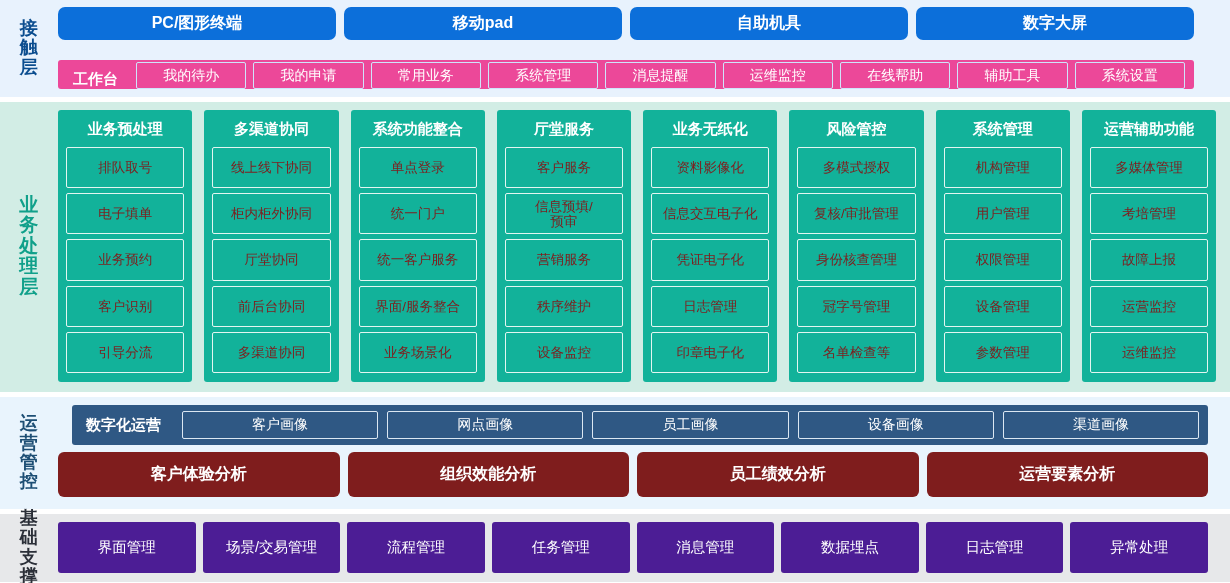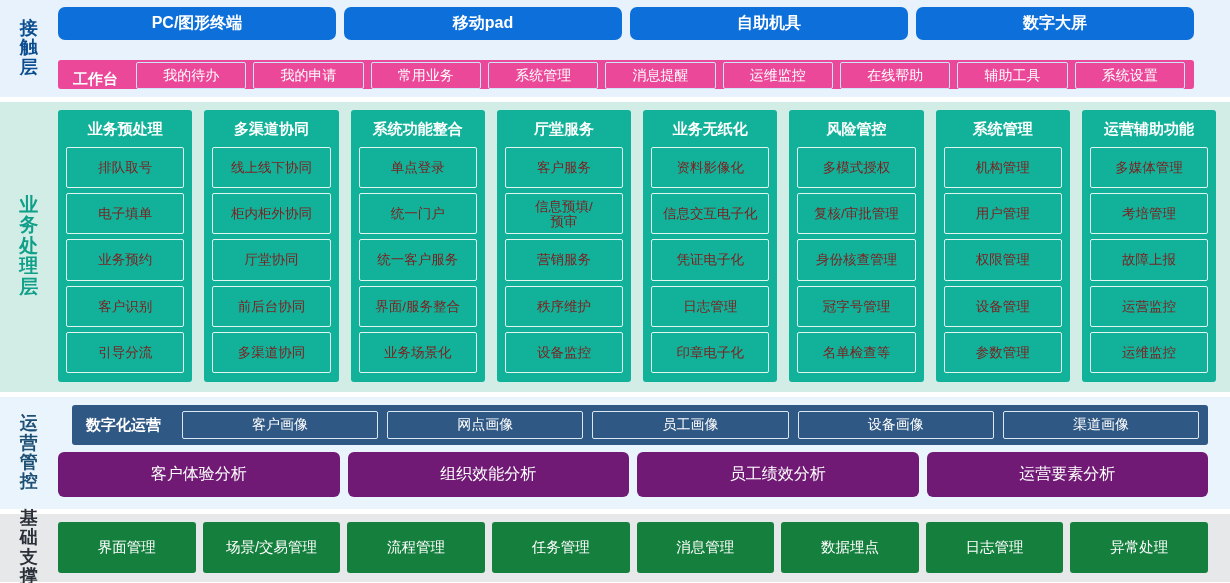--- a/index.html
+++ b/index.html
@@ -82,32 +82,32 @@
     color: #fff; font-weight: bold; font-size: 15px;
     padding: 0 12px 0 5px; white-space: nowrap;
   }
   .ops-chip {
     flex: 1 1 0; height: 28px; border: 1px solid #dbe7f2; border-radius: 2px;
     color: #fff; font-size: 14px;
     display: flex; align-items: center; justify-content: center; white-space: nowrap;
   }
   .ops-row2 { height: 45px; display: flex; gap: 8px; }
   .ops-card {
-    flex: 1 1 0; background: #701a75; border-radius: 6px;
-    color: #fff; font-weight: normal; font-size: 16px;
+    flex: 1 1 0; background: #7f1d1d; border-radius: 6px;
+    color: #fff; font-weight: bold; font-size: 16px;
     display: flex; align-items: center; justify-content: center;
   }
 
   
   .l-base { background: #e7e8ea; height: 68px; padding: 8px 0 9px 0; }
   .l-base .layer-label { color: #2b2f38; font-size: 18px; }
   .l-base .layer-body { padding-right: 22px; }
   .base-row { display: flex; gap: 7px; height: 100%; }
   .base-card {
-    flex: 1 1 0; background: #15803d; border-radius: 3px;
+    flex: 1 1 0; background: #4c1d95; border-radius: 3px;
     color: #fff; font-size: 14.5px;
     display: flex; align-items: center; justify-content: center; white-space: nowrap;
   }
 
   .gap-white { height: 5px; background: #ffffff; width: 1230px; flex: 0 0 5px; }
 </style>
 </head>
 <body>
 
 <div id="page">

